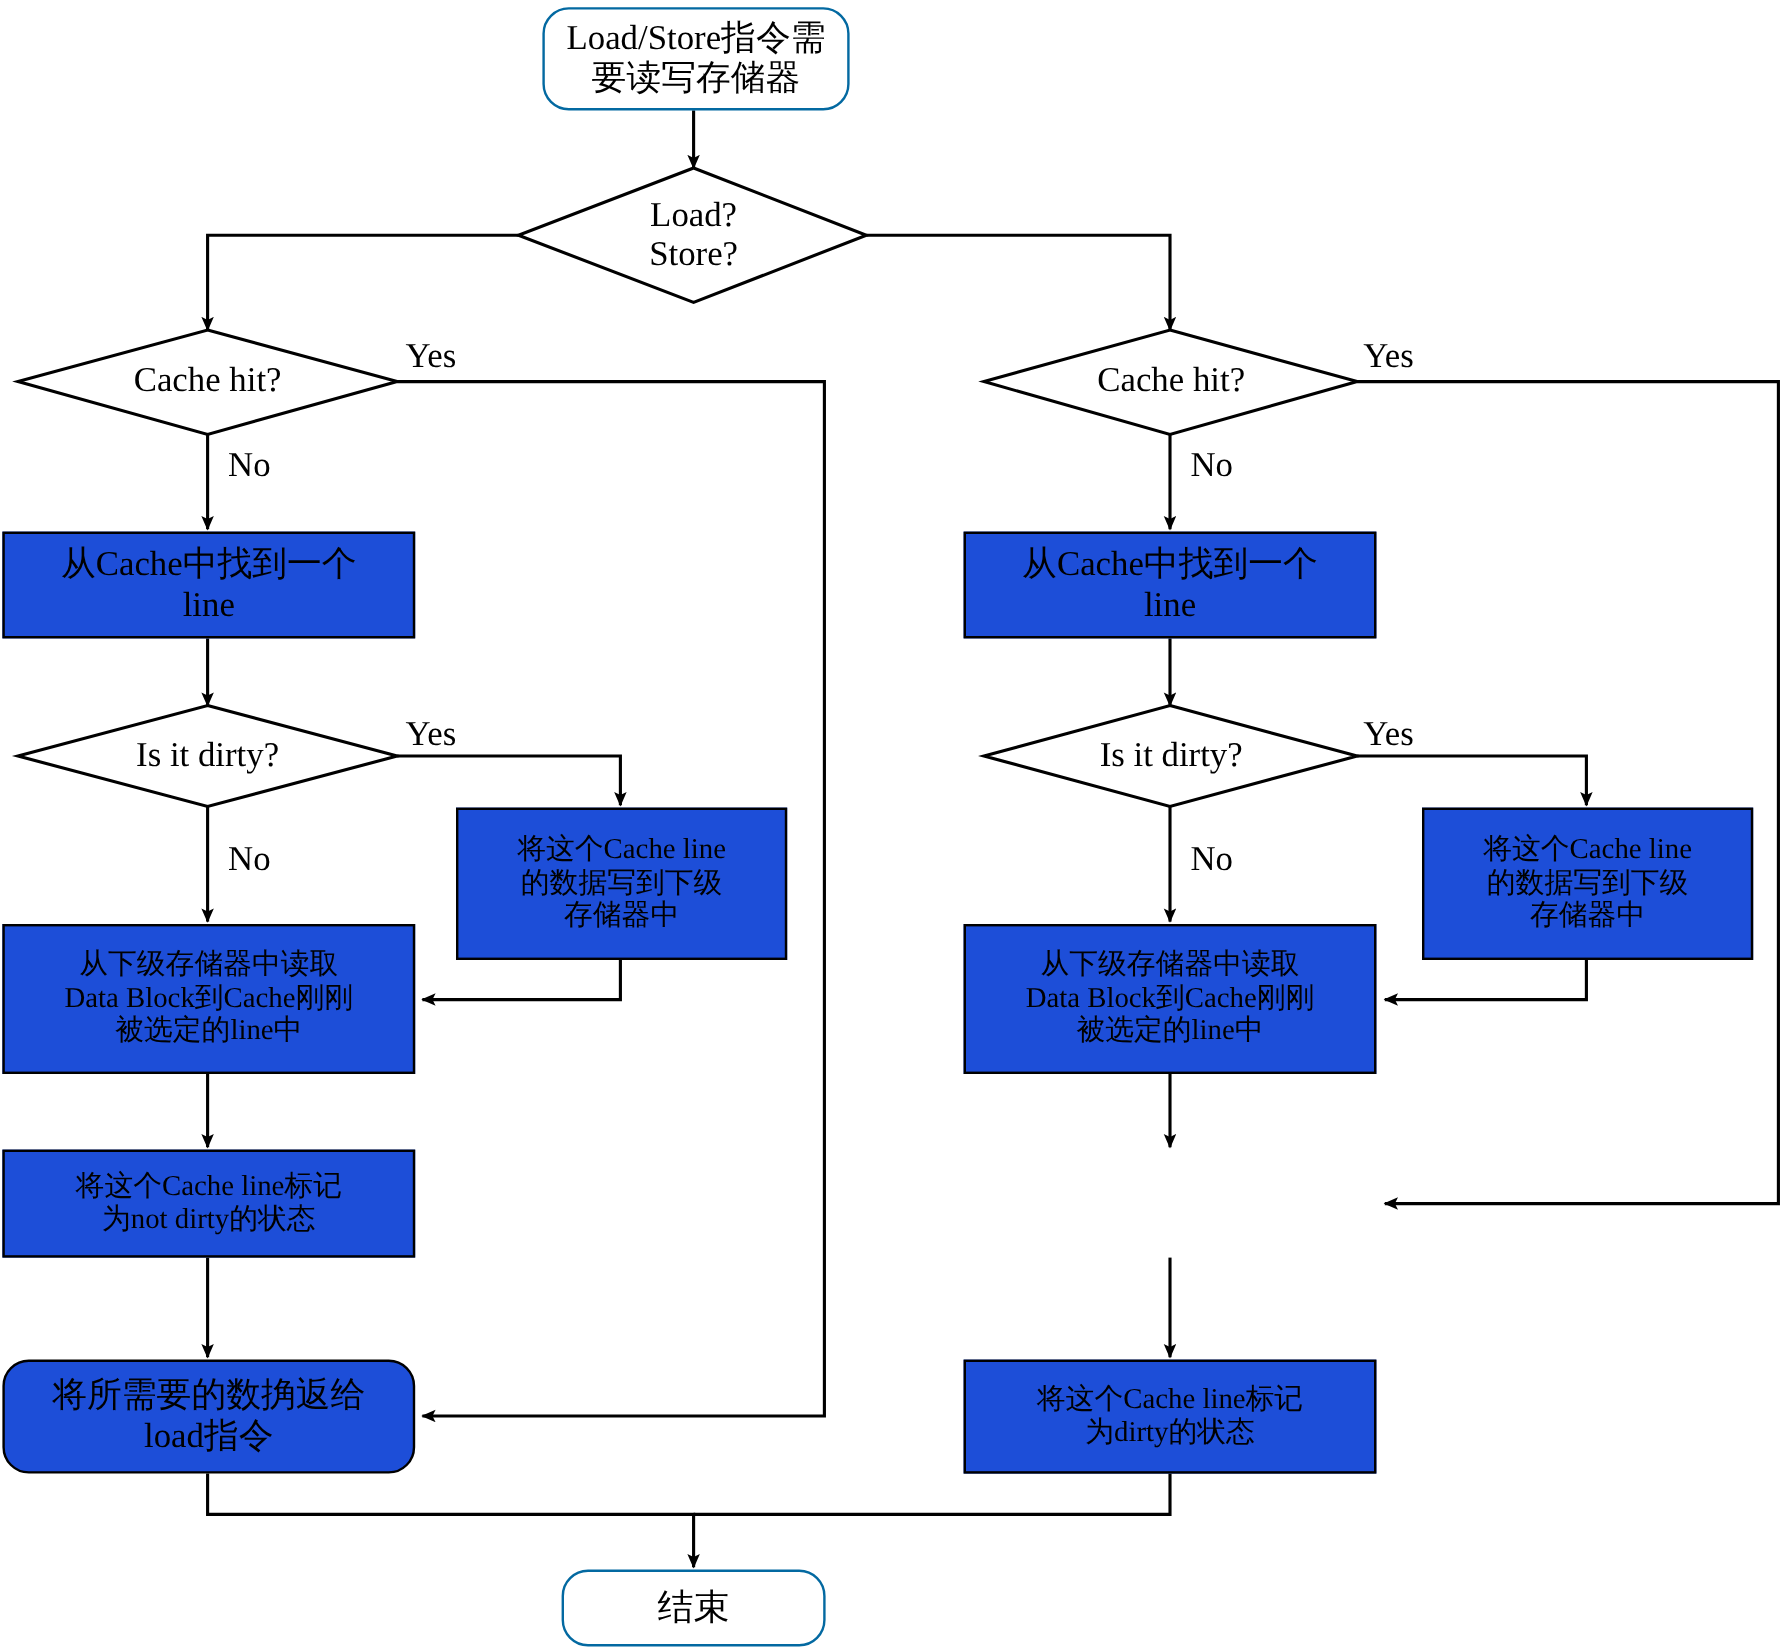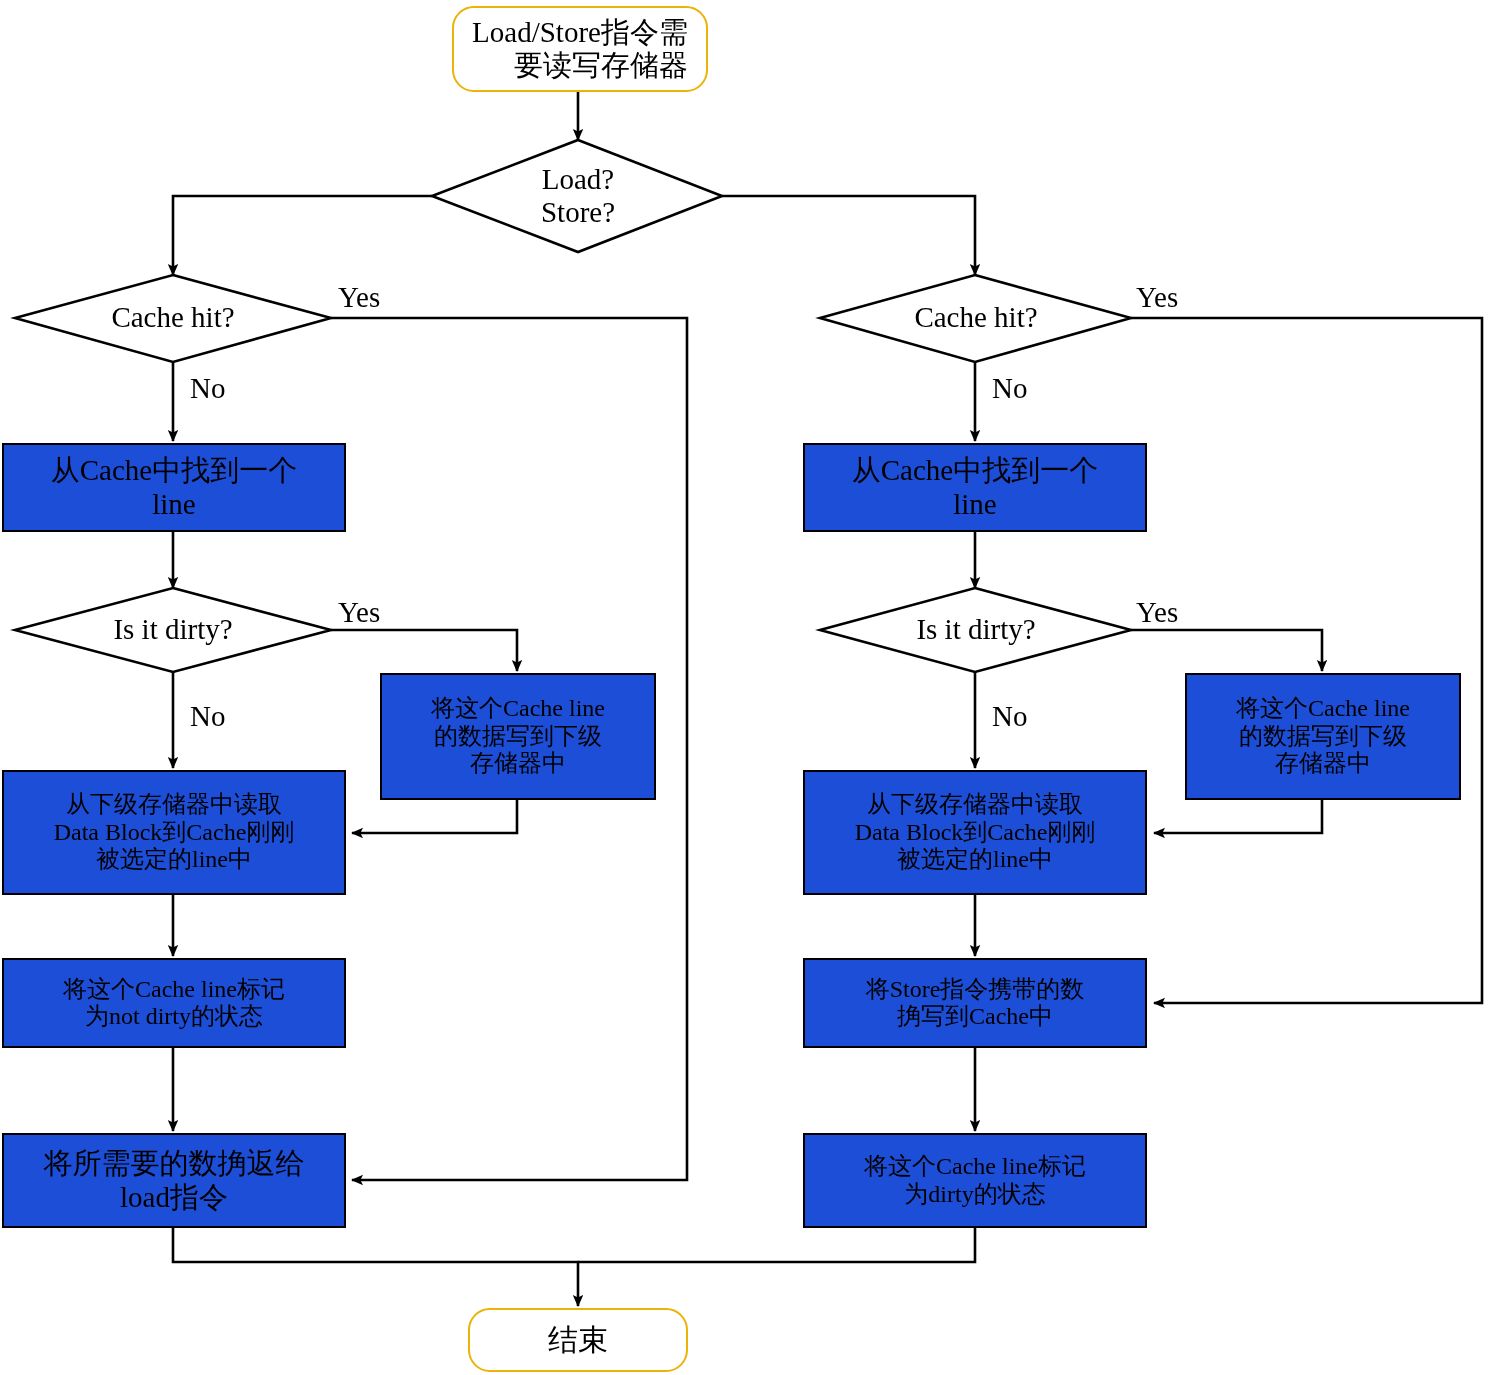--- a/index.html
+++ b/index.html
@@ -2,21 +2,21 @@
 <html><head>
 <meta charset="utf-8">
 <style>
   html,body{margin:0;padding:0;background:#ffffff;}
   #stage{position:relative;width:1490px;height:1375px;background:#ffffff;
          font-family:"Liberation Serif","DejaVu Serif",serif;}
   svg.layer{position:absolute;left:0;top:0;width:1490px;height:1375px;overflow:visible;}
   .node{position:absolute;box-sizing:border-box;display:flex;align-items:center;
         justify-content:center;text-align:center;color:#000;}
   .rect{border:2px solid #000;background:#1d4ed8;}
-  .term{border:2px solid #eab308;background:#fff;border-radius:22px;text-align:right;}
+  .term{border:2px solid #0369a1;background:#fff;border-radius:22px;}
   .node .txt{line-height:1.14;white-space:pre-line;padding:0 4px;}
   .f28{font-size:24px;}
   .f29{font-size:29px;}
   .f30{font-size:30px;}
   .lbl{position:absolute;color:#000;white-space:pre-line;text-align:center;line-height:1.14;}
 </style>
 </head>
 <body>
 
 <div id="stage">
@@ -106,21 +106,21 @@
     <div class="txt f28">从下级存储器中读取
 Data Block到Cache刚刚
 被选定的line中</div>
   </div>
 
   <div class="node rect" style="left:2px;top:958px;width:344px;height:90px;">
     <div class="txt f28">将这个Cache line标记
 为not dirty的状态</div>
   </div>
 
-  <div class="node rect" style="left:2px;top:1133px;width:344px;height:95px;">
+  <div class="node rect" style="left:2px;top:1133px;width:344px;height:95px;border-radius:22px;">
     <div class="txt f29">将所需要的数捔返给
 load指令</div>
   </div>
 
   <div class="node rect" style="left:803px;top:443px;width:344px;height:89px;">
     <div class="txt f29">从Cache中找到一个
 line</div>
   </div>
 
   <div class="node rect" style="left:1185px;top:673px;width:276px;height:127px;">
@@ -128,24 +128,20 @@
 的数据写到下级
 存储器中</div>
   </div>
 
   <div class="node rect" style="left:803px;top:770px;width:344px;height:125px;">
     <div class="txt f28">从下级存储器中读取
 Data Block到Cache刚刚
 被选定的line中</div>
   </div>
 
-  <div class="node rect" style="left:803px;top:958px;width:344px;height:90px;">
-    <div class="txt f28">将Store指令携带的数
-捔写到Cache中</div>
-  </div>
 
   <div class="node rect" style="left:803px;top:1133px;width:344px;height:95px;">
     <div class="txt f28">将这个Cache line标记
 为dirty的状态</div>
   </div>
 
 
 
   <div class="lbl f29" style="left:338px;top:281px;">Yes</div>
   <div class="lbl f29" style="left:190px;top:372px;">No</div>

